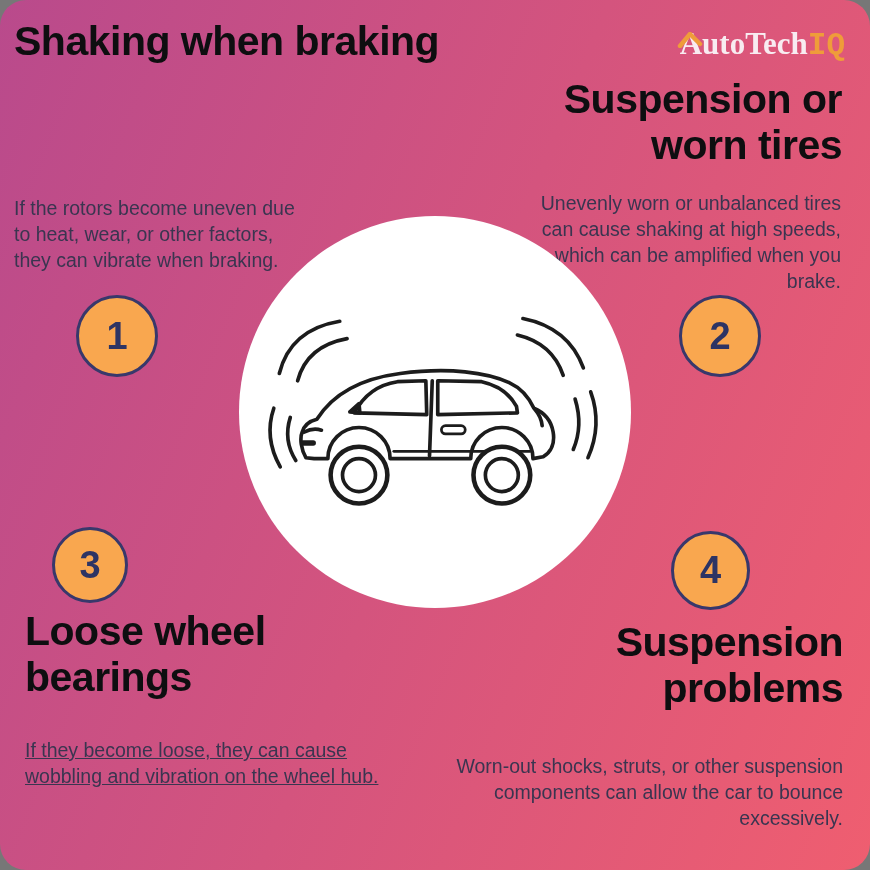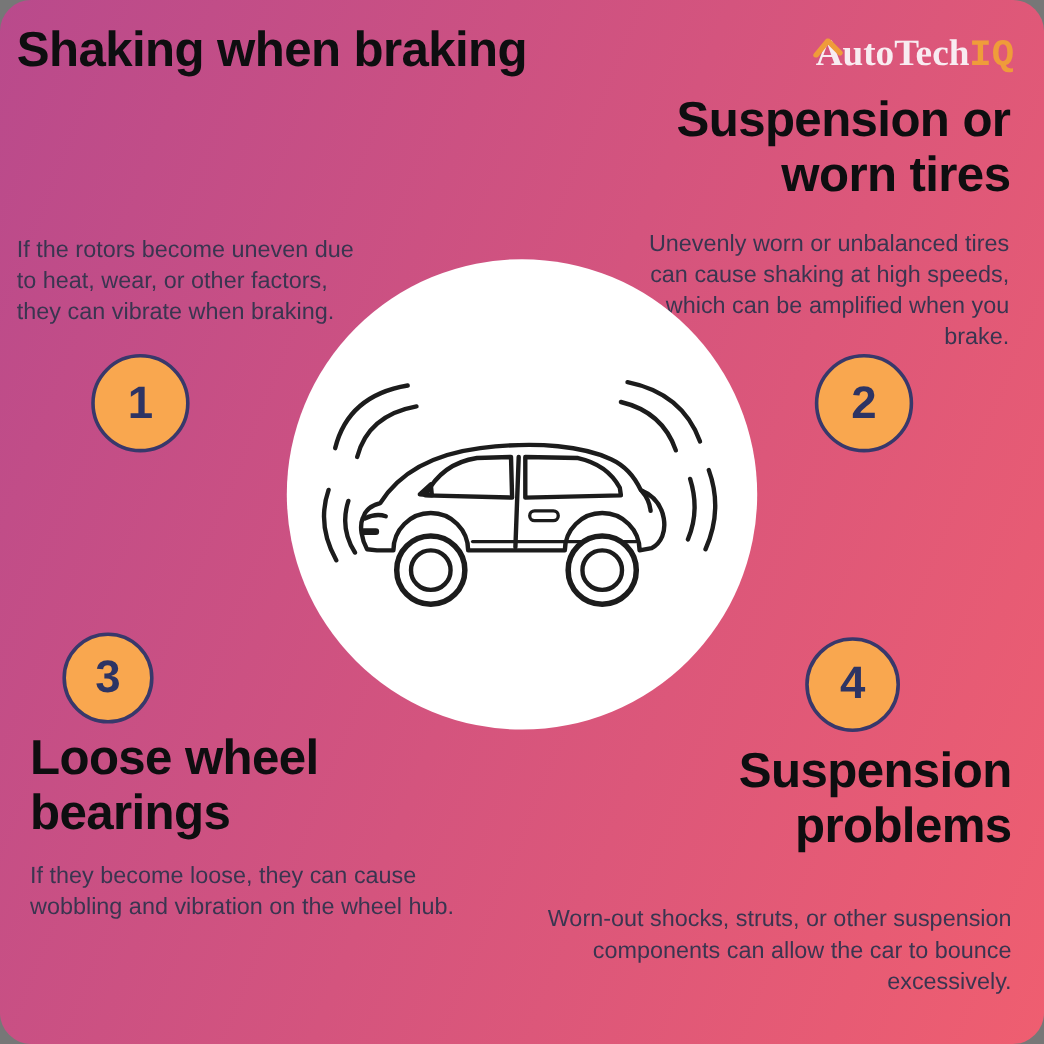--- a/index.html
+++ b/index.html
@@ -126,19 +126,19 @@
         <circle cx="107" cy="189" r="31" fill="#ffffff" stroke-width="5"></circle>
         <circle cx="107" cy="189" r="18" stroke-width="4"></circle>
         <circle cx="263" cy="189" r="31" fill="#ffffff" stroke-width="5"></circle>
         <circle cx="263" cy="189" r="18" stroke-width="4"></circle>
       </g>
     </svg>
   </div>
 
   <div class="badge" style="left:52px;top:527px;width:76px;height:76px;">3</div>
   <h2 class="cause-title" style="left:25px;top:608px;width:350px;">Loose wheel bearings</h2>
-  <p class="cause-desc" style="left:25px;top:718px;width:400px;">If they become loose, they can cause wobbling and vibration on the wheel hub.</p>
+  <p class="cause-desc" style="left:25px;top:738px;width:400px;text-decoration:underline;">If they become loose, they can cause wobbling and vibration on the wheel hub.</p>
 
   <div class="badge" style="left:671px;top:531px;width:79px;height:79px;">4</div>
   <h2 class="cause-title align-right" style="right:27px;top:619px;width:330px;">Suspension problems</h2>
   <p class="cause-desc align-right" style="right:27px;top:754px;width:445px;">Worn-out shocks, struts, or other suspension components can allow the car to bounce excessively.</p>
 
 </div>
 
 </body></html>

